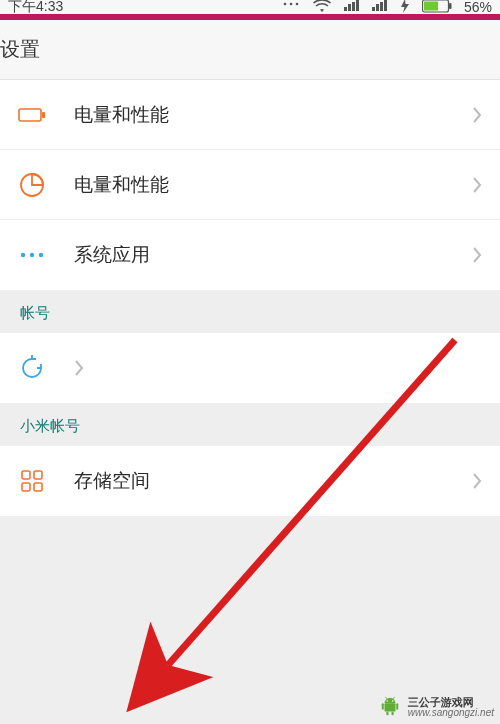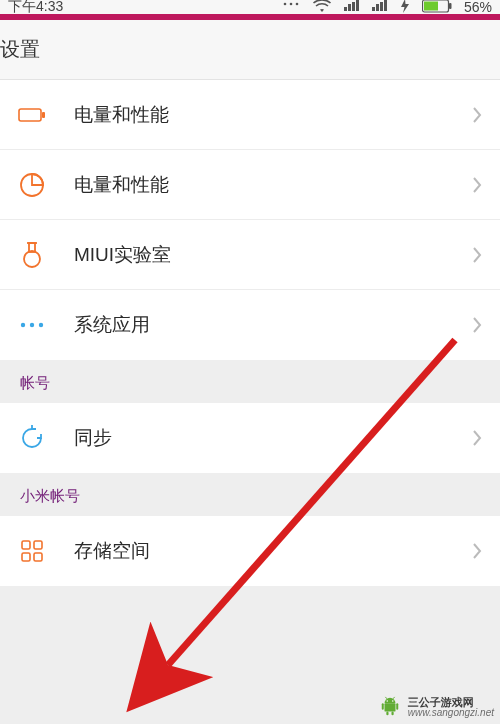--- a/index.html
+++ b/index.html
@@ -35,21 +35,21 @@
     align-items: center;
     justify-content: flex-start;
     border-bottom: 1px solid #e3e3e3;
   }
   .header-title { font-size: 20px; color: #333; }
 
   
   .section-header {
     padding: 14px 20px 10px 20px;
     font-size: 15px;
-    color: #701a75;
+    color: #0f766e;
     background: #eeeeee;
   }
 
   
   .list { background: #fff; }
   .row {
     display: flex;
     align-items: center;
     height: 70px;
     padding: 0 18px 0 18px;
@@ -185,35 +185,20 @@
       </svg>
     </span>
     <span class="label">电量和性能</span>
     <span class="trail">
       <svg class="chevron" viewBox="0 0 10 18">
           <polyline points="2,2 8,9 2,16" fill="none" stroke="#bbb" stroke-width="2"></polyline>
         </svg>
     </span>
   </div>
 
-  <div class="row">
-    <span class="icon">
-      <svg width="24" height="28" viewBox="0 0 24 28">
-        <circle cx="12" cy="18" r="8" fill="none" stroke="#f2732c" stroke-width="1.8"></circle>
-        <rect x="9" y="2" width="6" height="9" fill="none" stroke="#f2732c" stroke-width="1.8"></rect>
-        <line x1="7" y1="2" x2="17" y2="2" stroke="#f2732c" stroke-width="1.8"></line>
-      </svg>
-    </span>
-    <span class="label">MIUI实验室</span>
-    <span class="trail">
-      <svg class="chevron" viewBox="0 0 10 18">
-          <polyline points="2,2 8,9 2,16" fill="none" stroke="#bbb" stroke-width="2"></polyline>
-        </svg>
-    </span>
-  </div>
 
   <div class="row">
     <span class="icon">
       <svg width="28" height="10" viewBox="0 0 28 10">
         <circle cx="5" cy="5" r="2.2" fill="#3aa7e6"></circle>
         <circle cx="14" cy="5" r="2.2" fill="#3aa7e6"></circle>
         <circle cx="23" cy="5" r="2.2" fill="#3aa7e6"></circle>
       </svg>
     </span>
     <span class="label">系统应用</span>
@@ -231,21 +216,20 @@
 
 
   <div class="row">
     <span class="icon">
       <svg width="26" height="26" viewBox="0 0 26 26">
         <path d="M22 13 A9 9 0 1 1 13 4" fill="none" stroke="#3aa7e6" stroke-width="1.8"></path>
         <polyline points="13,0 13,4 17,4" fill="none" stroke="#3aa7e6" stroke-width="1.8"></polyline>
         <polyline points="22,9 22,13 18,13" fill="none" stroke="#3aa7e6" stroke-width="1.8"></polyline>
       </svg>
     </span>
-    <span class="label">同步</span>
     <span class="trail">
       <svg class="chevron" viewBox="0 0 10 18">
           <polyline points="2,2 8,9 2,16" fill="none" stroke="#bbb" stroke-width="2"></polyline>
         </svg>
     </span>
   </div>
 
 </div>
 
 <div class="section-header">小米帐号</div>

